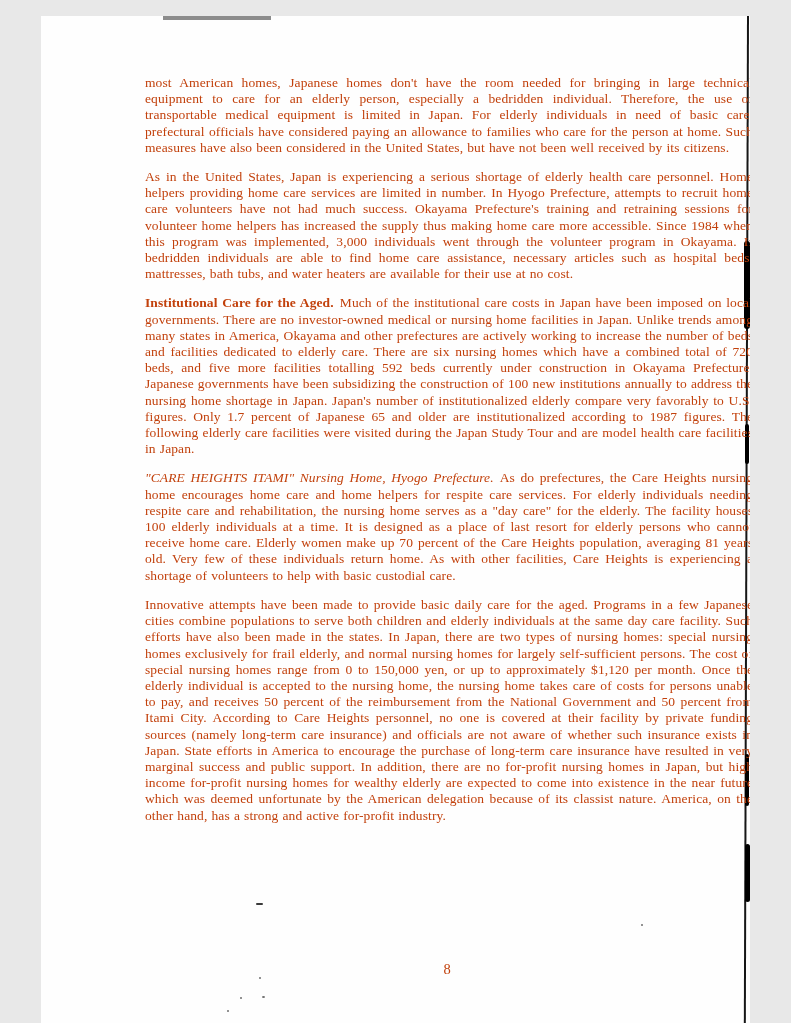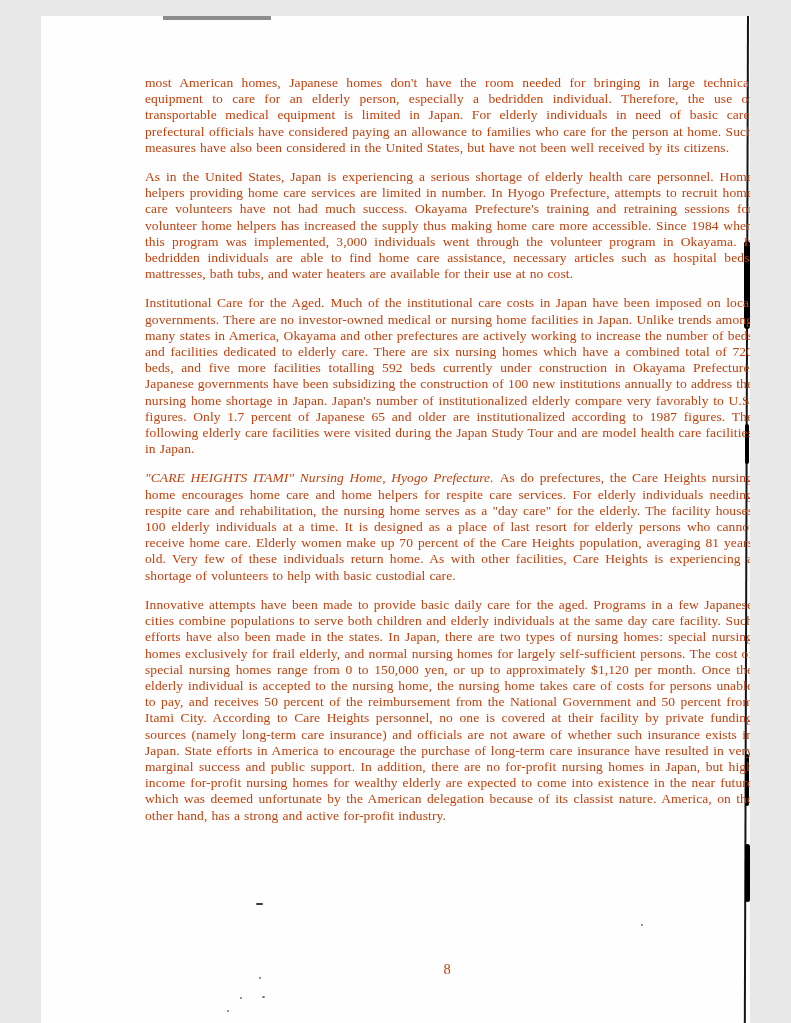--- a/index.html
+++ b/index.html
@@ -20,21 +20,21 @@
     width: 608px;
   }
   .text-block p {
     margin: 0 0 13px 0;
     font-size: 13.5px;
     line-height: 16.2px;
     text-align: justify;
     letter-spacing: 0.1px;
     word-spacing: 0.6px;
   }
-  .lead-bold   { font-weight: normal;  margin-right: 0.45em; }
+  .lead-bold   { font-weight: bold;  margin-right: 0.45em; }
   .lead-italic { font-style: italic; margin-right: 0.45em; }
   .page-number {
     position: absolute;
     left: 0;
     top: 945px;
     width: 812px;            
     text-align: center;
     font-size: 14.5px;
   }
   

